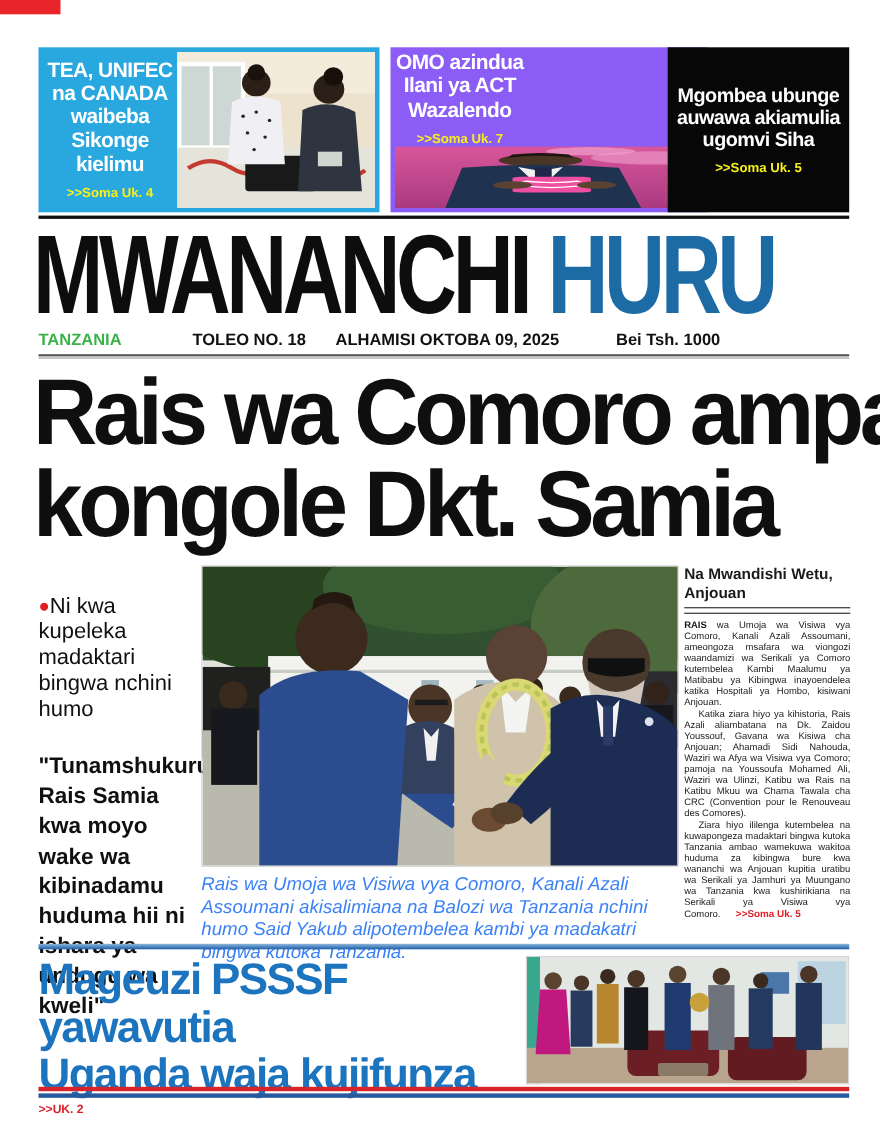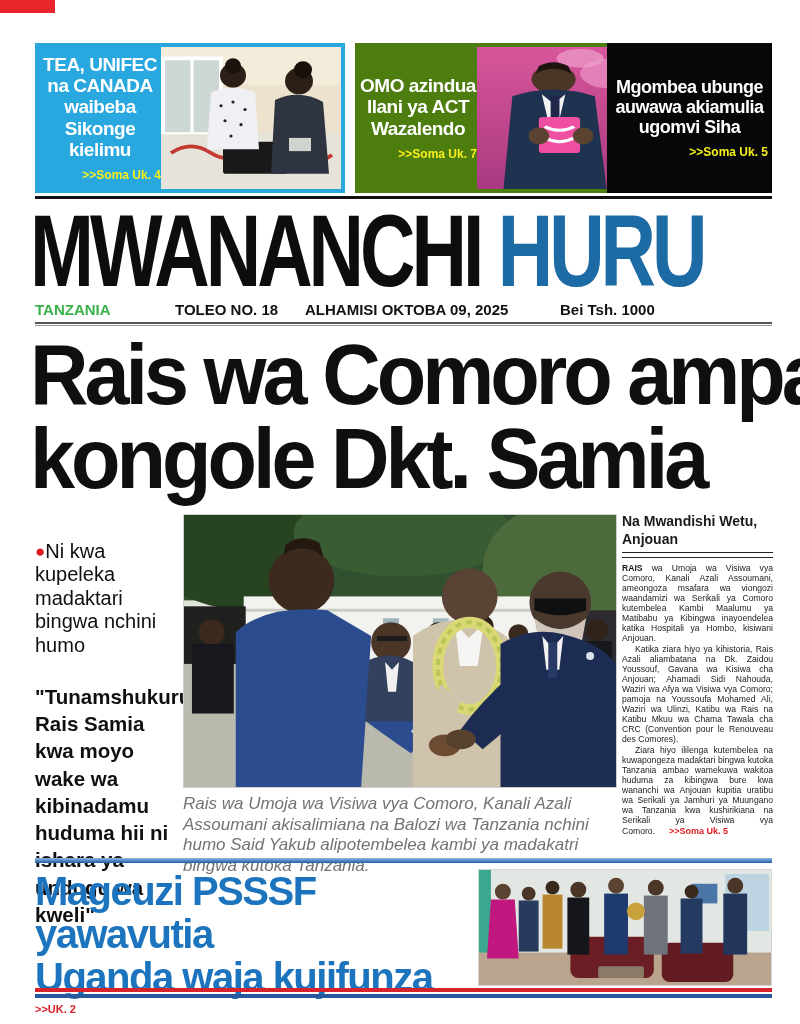--- a/index.html
+++ b/index.html
@@ -5,23 +5,23 @@
   html,body{margin:0;padding:0;}
   body{width:800px;height:1024px;background:#ffffff;font-family:"Liberation Sans",sans-serif;position:relative;overflow:hidden;}
   #page{position:absolute;inset:0;background:#fff;}
 
   
   .corner-marker{position:absolute;left:0;top:0;width:55px;height:13px;background:#e8252a;}
 
   
   .teaser{position:absolute;top:43px;height:150px;display:flex;box-sizing:border-box;padding:4px;}
   .teaser-1{left:35px;width:310px;background:#29a7df;}
-  .teaser-2{left:355px;width:288px;background:#4d7c0f;}
+  .teaser-2{left:355px;width:288px;background:#8b5cf6;flex-direction:column;}
   .teaser-3{left:607px;width:165px;background:#070707;}
-  .teaser-text{flex:0 0 auto;display:flex;flex-direction:column;justify-content:center;align-items:flex-end;text-align:center;}
+  .teaser-text{flex:0 0 auto;display:flex;flex-direction:column;justify-content:center;align-items:center;text-align:center;}
   .teaser-1 .teaser-text{width:122px;}
   .teaser-2 .teaser-text{width:118px;}
   .teaser-3 .teaser-text{width:100%;}
   .teaser-title{color:#ffffff;font-weight:700;font-size:19px;line-height:1.12;letter-spacing:-0.5px;}
   .teaser-3 .teaser-title{font-size:18px;}
   .teaser-ref{color:#f7ef1c;font-weight:700;font-size:12px;margin-top:8px;}
   .teaser-photo{flex:1 1 auto;overflow:hidden;}
   .teaser-photo svg{display:block;width:100%;height:100%;}
 
   
@@ -45,21 +45,21 @@
 
   
   .left-col{position:absolute;left:35px;top:516px;width:146px;margin-top:24px;}
   .lead-bullet{font-size:20px;line-height:1.17;color:#101010;}
   .bullet-dot{color:#e01b22;font-size:17px;vertical-align:1px;}
   .lead-quote{margin-top:26px;font-size:20.5px;line-height:1.33;font-weight:700;color:#101010;}
 
   
   .main-photo{position:absolute;left:183px;top:514px;width:434px;height:274px;border:1px solid #cfcfcf;box-sizing:border-box;overflow:hidden;}
   .main-photo svg{display:block;width:100%;height:100%;}
-  .main-caption{position:absolute;left:183px;top:794px;width:436px;font-style:italic;font-size:17px;line-height:1.22;color:#737373;font-weight:500;}
+  .main-caption{position:absolute;left:183px;top:794px;width:436px;font-style:italic;font-size:17px;line-height:1.22;color:#3b82f6;font-weight:500;}
 
   
   .right-col{position:absolute;left:622px;top:512px;width:151px;color:#1a1a1a;}
   .byline{font-weight:700;font-size:14px;line-height:1.3;}
   .byline-rule{height:4px;border-top:1px solid #222;border-bottom:1px solid #222;margin:4px 0 6px 0;}
   .body-text{font-size:8.6px;line-height:1.16;text-align:justify;}
   .body-text p{margin:0 0 1px 0;}
   .body-text p.indent{text-indent:13px;}
   .lead-word{font-weight:700;}
   .continue-ref{color:#e01b22;font-weight:700;font-size:9px;padding-left:14px;}

